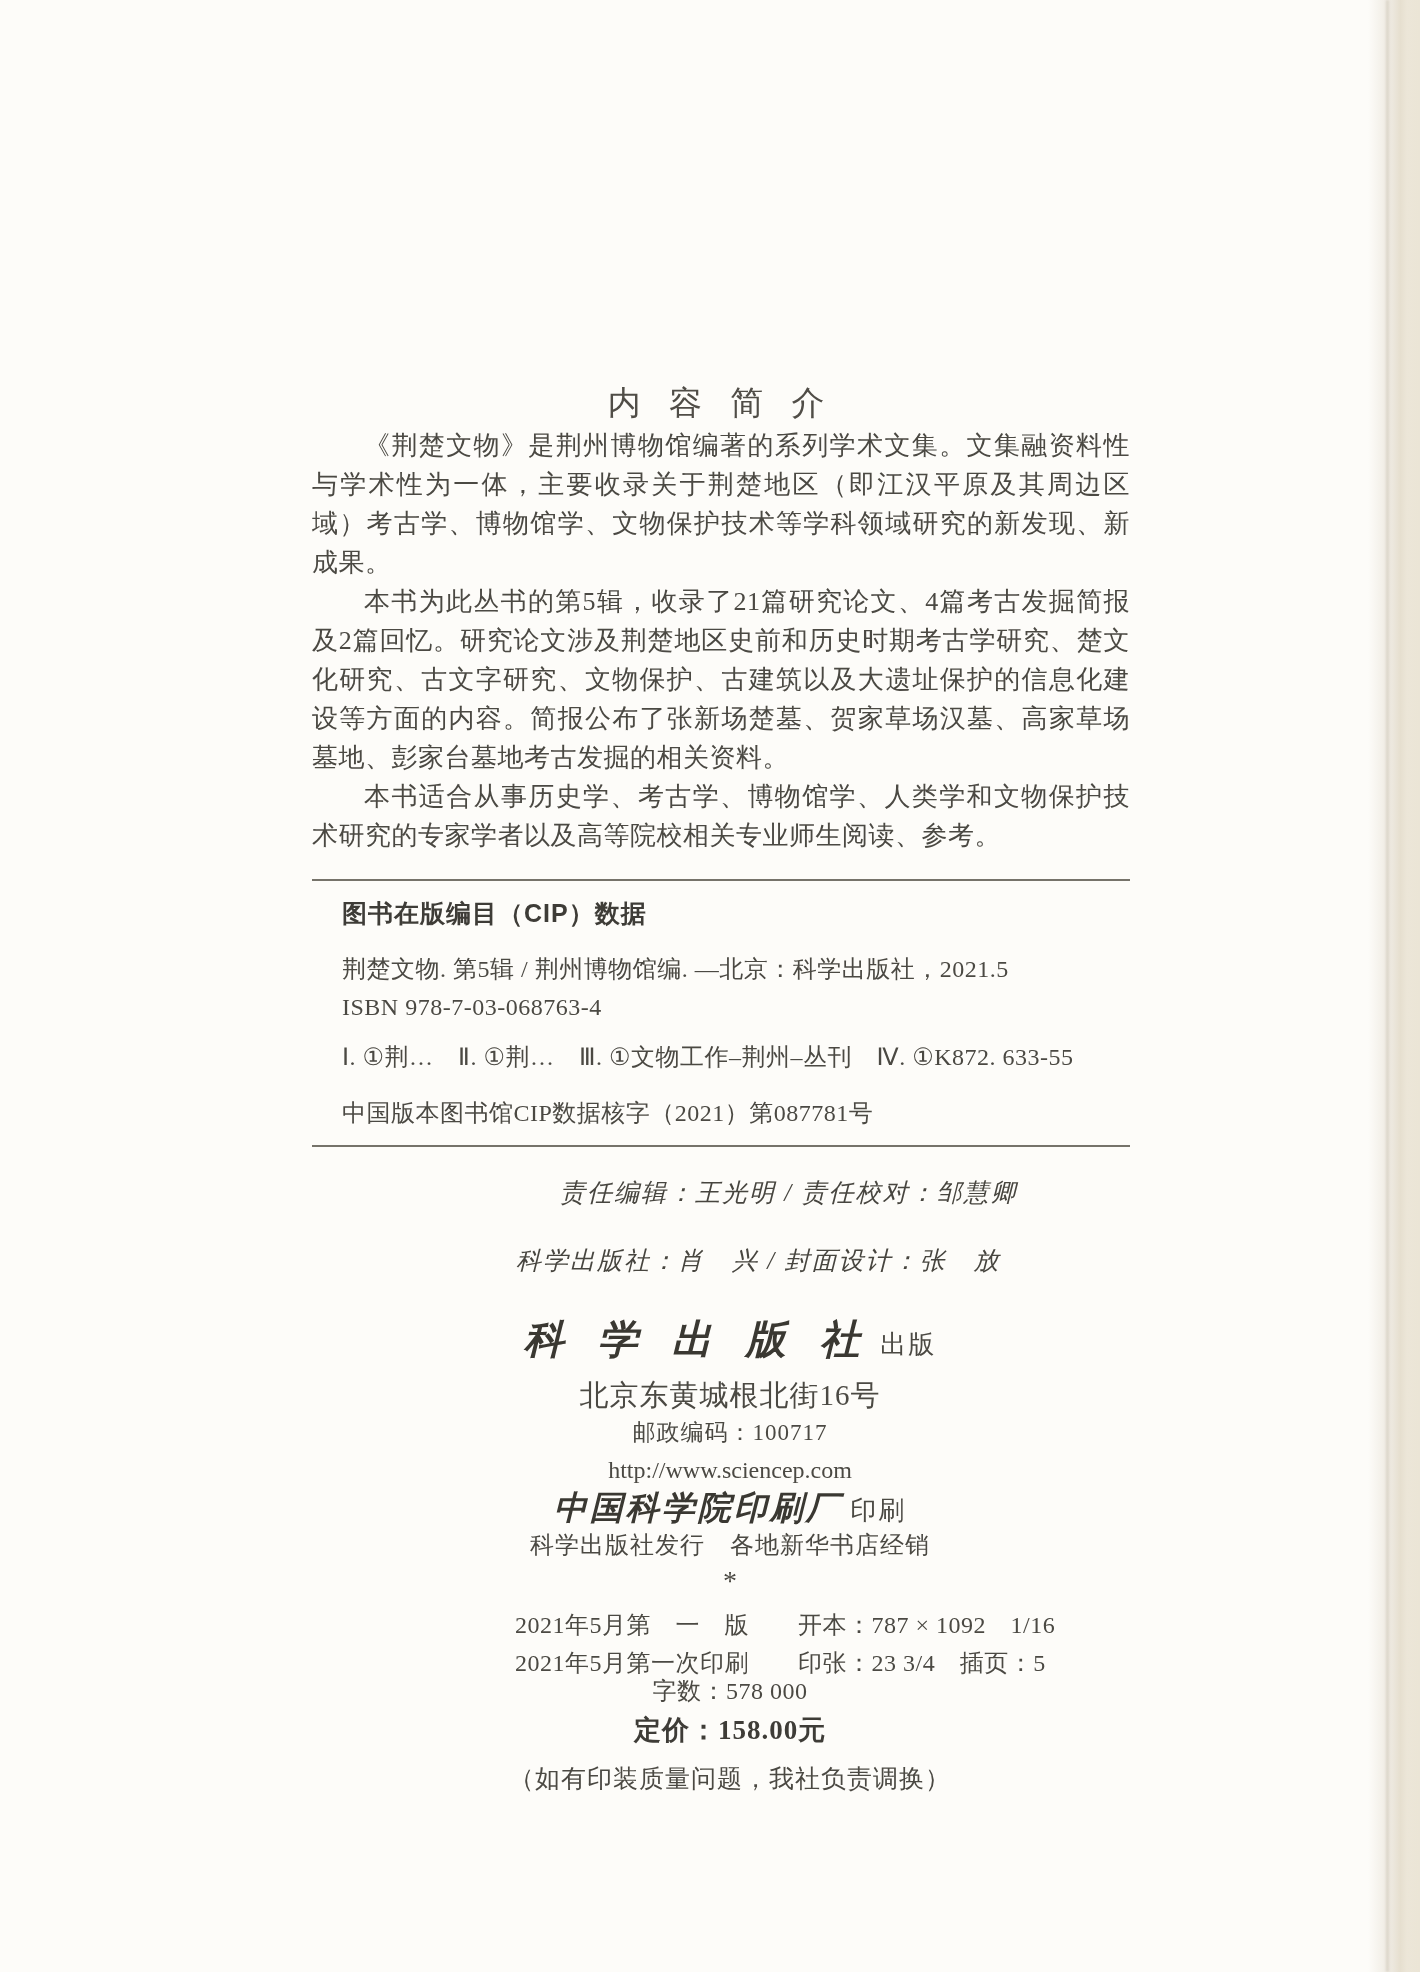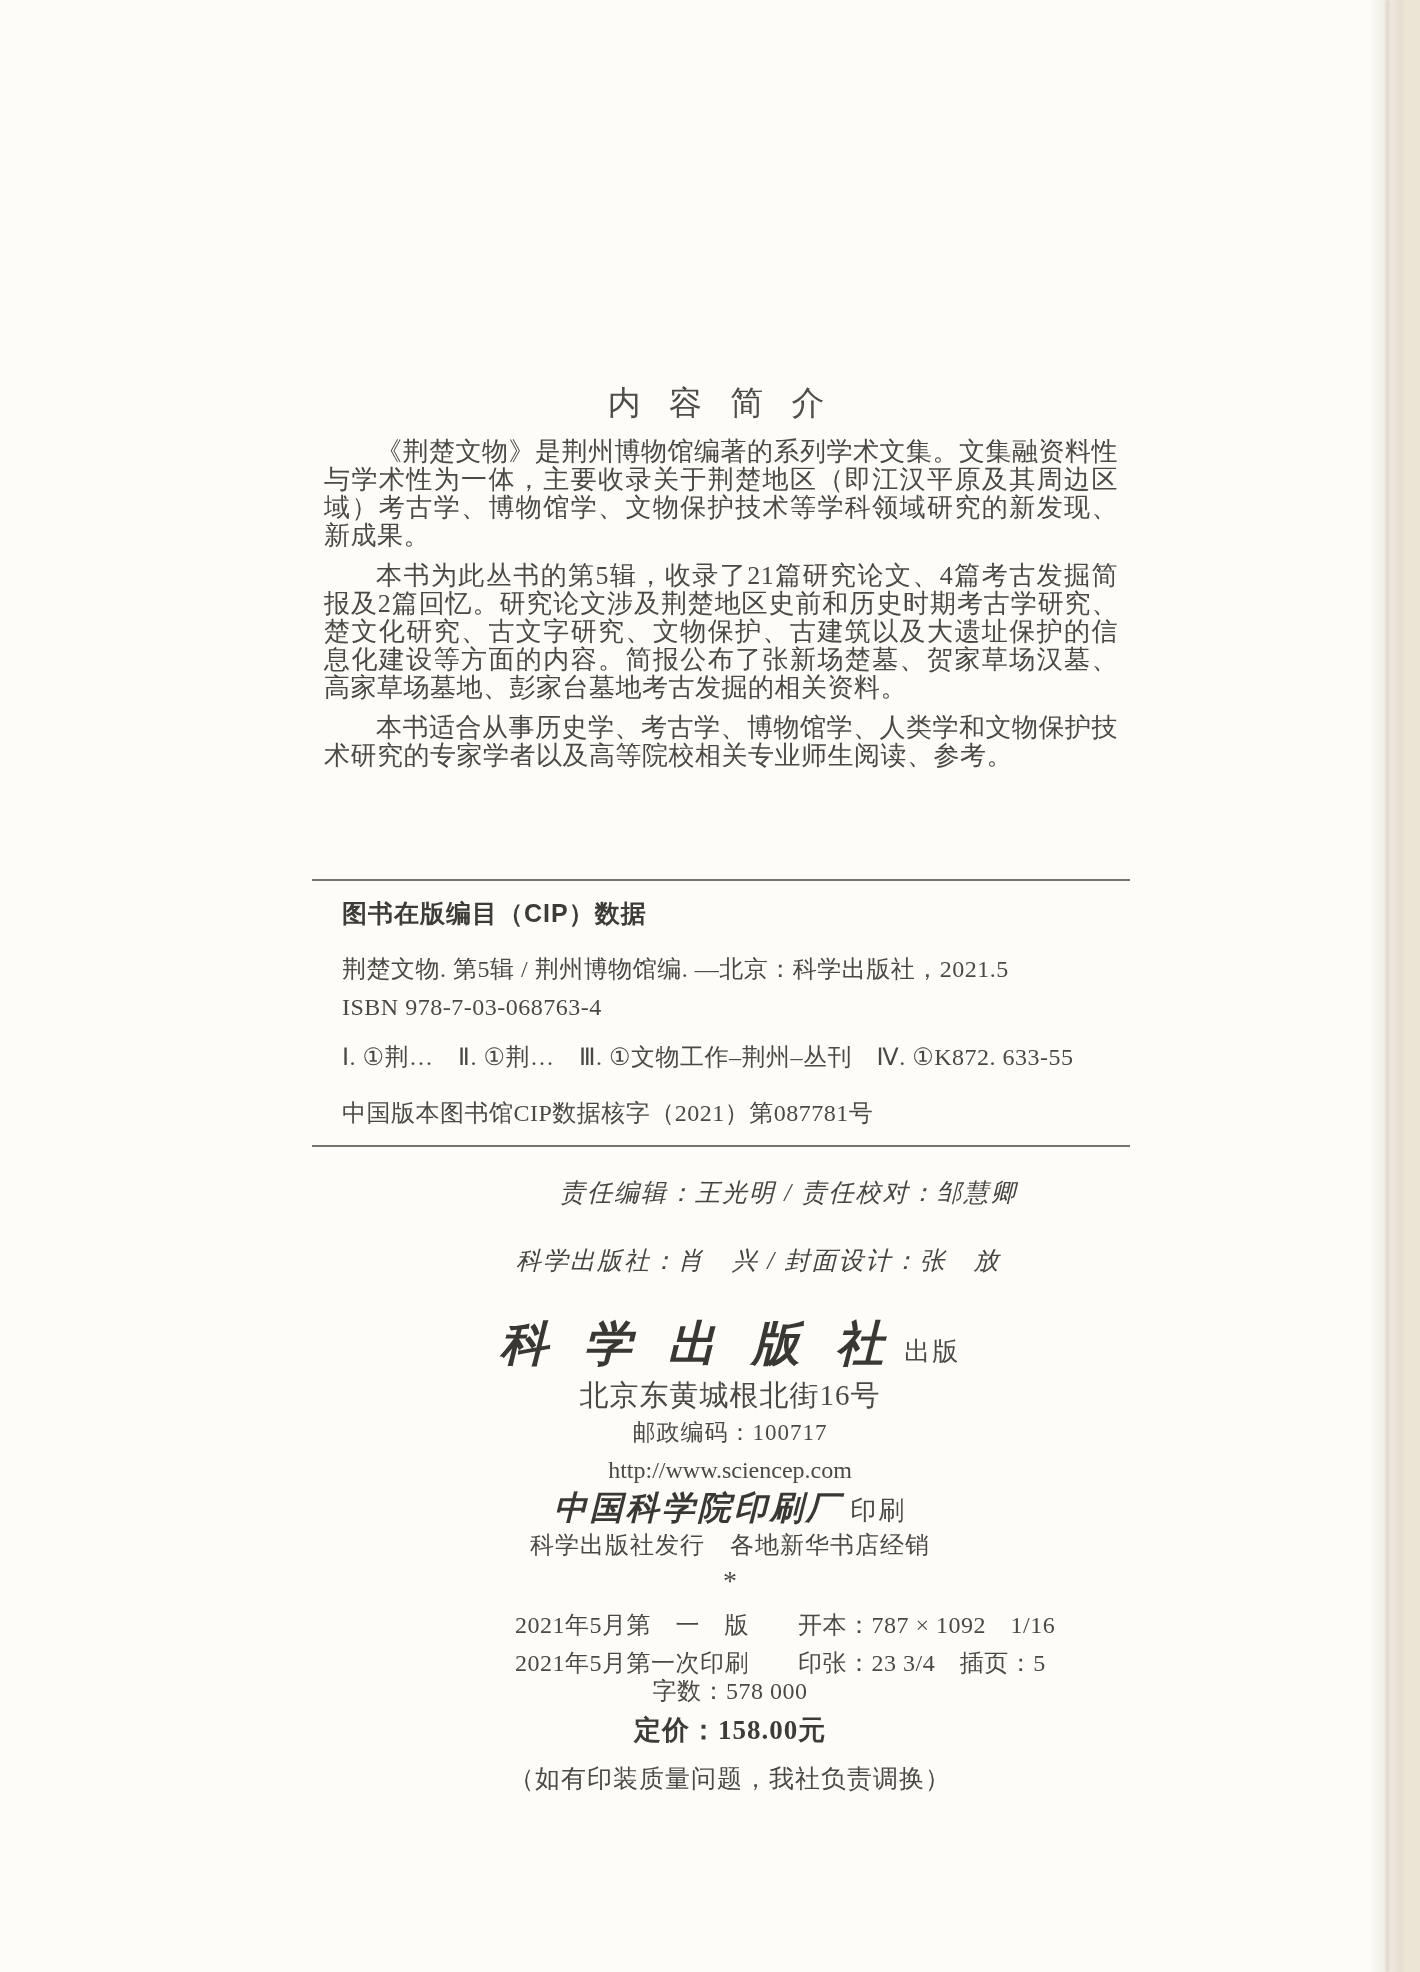--- a/index.html
+++ b/index.html
@@ -46,23 +46,23 @@
     font-size: 33px;
     letter-spacing: 10px;
     color: #504d47;
     margin-top: 29px;
   }
 
   .intro {
     left: 312px; top: 426px; width: 818px;
   }
   .intro p {
-    margin: 12px;
+    margin: 0;
     font-size: 26px;
-    line-height: 28px;
+    line-height: 39px;
     text-align: justify;
     text-indent: 2em;
     letter-spacing: 0.5px;
     color: #4b4943;
   }
 
   .rule {
     left: 312px; width: 818px; height: 2px;
     background: #76736a;
   }
@@ -105,21 +105,21 @@
     text-align: center;
     white-space: nowrap;
     color: #4b4943;
   }
   .pub-line { top: 1312px; }
   .script {
     font-weight: bold;
     font-style: italic;
     color: #3a3832;
   }
-  .pub-script { font-size: 48px; letter-spacing: 12px; }
+  .pub-script { font-size: 40px; letter-spacing: 12px; }
   .pub-suffix, .printer-suffix { font-size: 26px; letter-spacing: 2px; }
   .addr-line { top: 1376px; font-size: 29px; letter-spacing: 1px; }
   .post-line { top: 1417px; font-size: 23px; letter-spacing: 1px; }
   .url-line  { top: 1457px; font-size: 24px; }
   .printer-line { top: 1486px; }
   .printer-script { font-size: 33px; letter-spacing: 3px; }
   .dist-line { top: 1529px; font-size: 24px; letter-spacing: 1px; }
   .star-line { top: 1565px; font-size: 28px; }
 
   .colophon-line {

